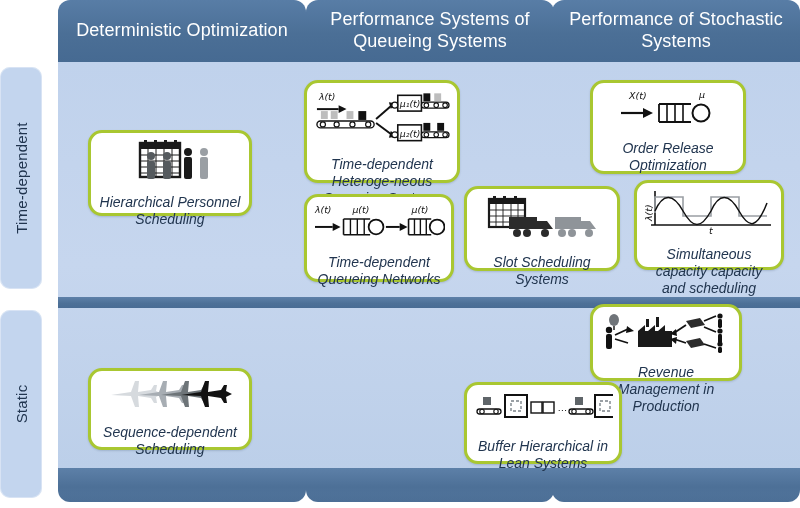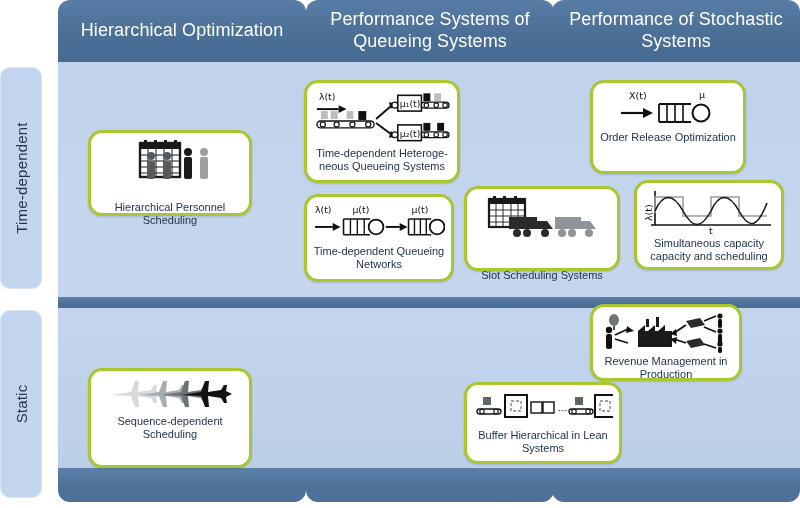--- a/index.html
+++ b/index.html
@@ -79,64 +79,65 @@
     background:#ffffff;
     border:3px solid #a9c731;
     border-radius:14px;
     box-sizing:border-box;
     display:flex;
     flex-direction:column;
     align-items:center;
     justify-content:flex-start;
     padding:6px 6px 10px 6px;
     box-shadow:0 1px 2px rgba(30,50,80,.18);
+    font-style:italic;
   }
   .card .art{
     flex:0 0 auto;
     display:flex;align-items:center;justify-content:center;
     width:100%;
   }
   .card .cap{
     color:#21354f;
-    font-size:11px;
+    font-size:14px;
     line-height:1.22;
     text-align:center;
     width:100%;
-    margin-top:2px;
+    margin-top:11px;
   }
 
   
-  #card-hps   {left:88px; top:130px; width:164px; height:86px;gap:16px;}
+  #card-hps   {left:88px; top:130px; width:164px; height:86px;}
   #card-tdhqs {left:304px;top:80px;  width:156px; height:103px;}
   #card-tdqn  {left:304px;top:194px; width:150px; height:88px;}
-  #card-slot  {left:464px;top:186px; width:156px; height:85px;gap:24px;}
+  #card-slot  {left:464px;top:186px; width:156px; height:85px;}
   #card-oro   {left:590px;top:80px;  width:156px; height:94px;}
   #card-scps  {left:634px;top:180px; width:150px; height:90px;}
   #card-rmp   {left:590px;top:304px; width:152px; height:77px;}
   #card-bols  {left:464px;top:382px; width:158px; height:82px;}
-  #card-sds   {left:88px; top:368px; width:164px; height:100px;}
+  #card-sds   {left:88px; top:368px; width:164px; height:82px;}
 
   
   .mlab{font-family:"DejaVu Sans", sans-serif;font-size:9.5px;fill:#111;}
   svg{display:block;}
 </style>
 </head>
 <body>
 
 <div id="stage">
 
   <div class="rowlabel" id="rowlabel-time">
     <span class="txt">Time-dependent</span>
   </div>
   <div class="rowlabel" id="rowlabel-static">
     <span class="txt">Static</span>
   </div>
 
   <div class="col" id="col-0">
-    <div class="col-head">Hierarchical Optimization</div>
+    <div class="col-head">Deterministic Optimization</div>
     <div class="col-body">
       <div class="col-divider"></div>
     </div>
     <div class="col-foot"></div>
   </div>
 
   <div class="col" id="col-1">
     <div class="col-head">Performance Systems of Queueing Systems</div>
     <div class="col-body">
       <div class="col-divider"></div>

